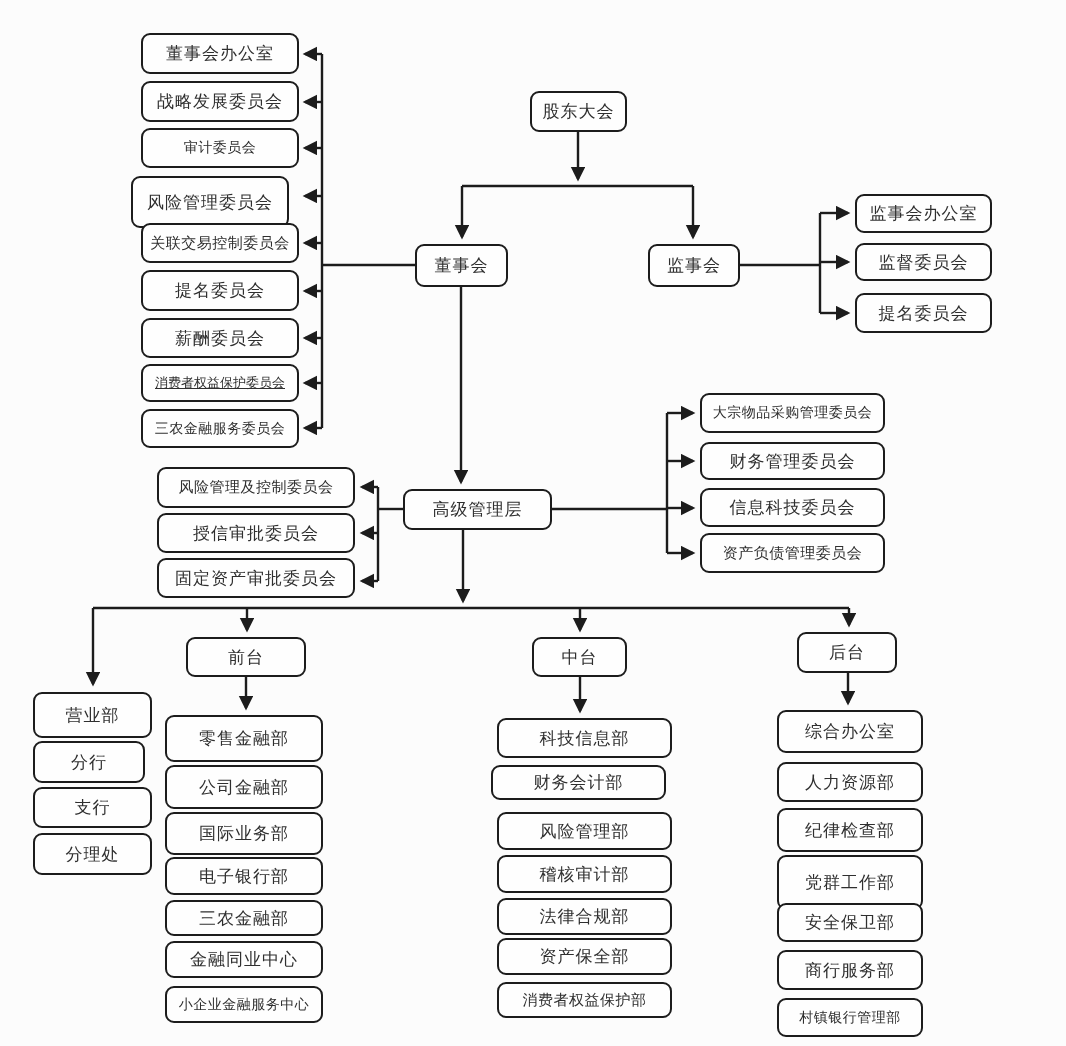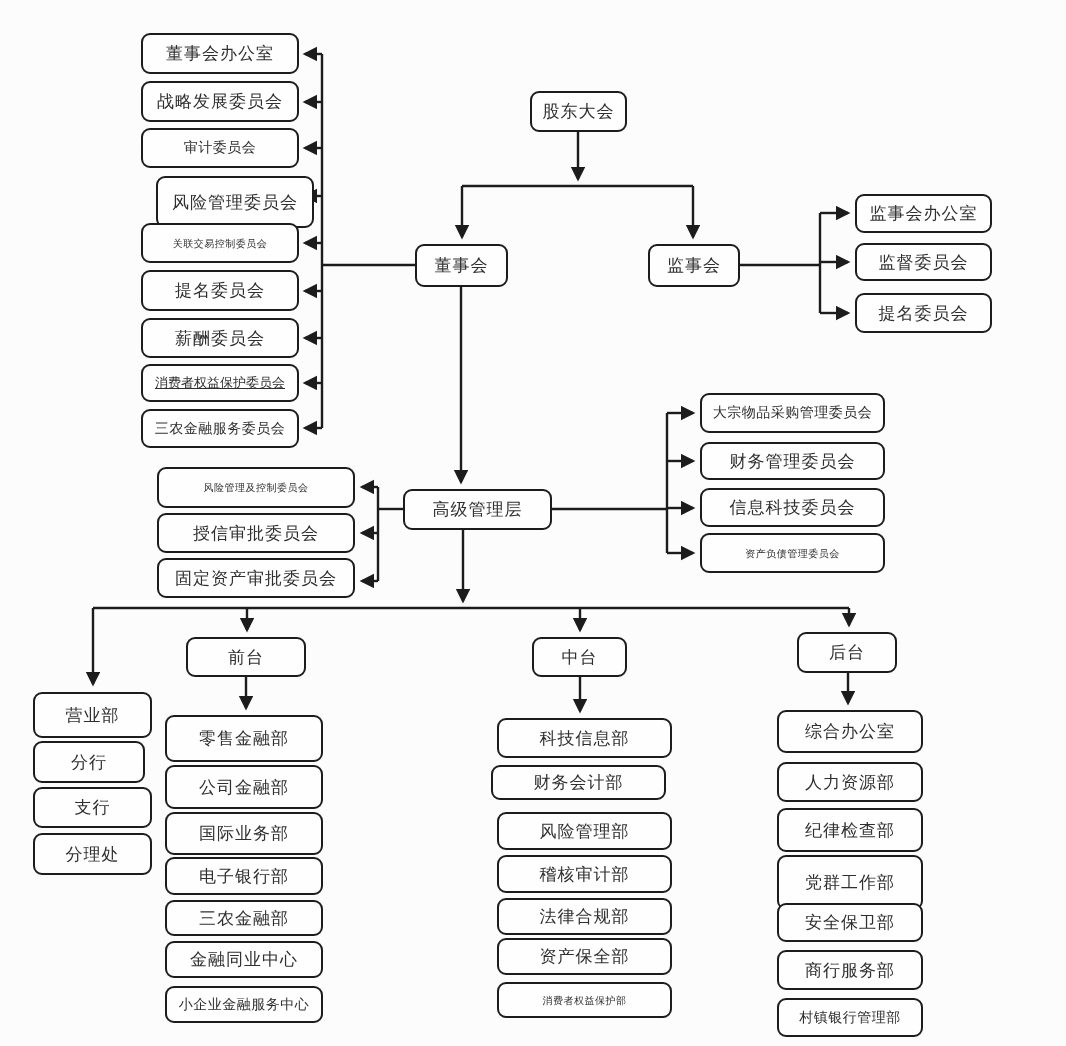--- a/index.html
+++ b/index.html
@@ -19,21 +19,21 @@
     border-radius:9px;
     display:flex;align-items:center;justify-content:center;
     text-align:center;
     color:#2f2f2f;
     font-size:17px;
     letter-spacing:1px;
     line-height:1.1;
     z-index:1;
     white-space:nowrap;
   }
-  .f15{font-size:10px;letter-spacing:0.5px;}
+  .f15{font-size:15px;letter-spacing:0.5px;}
   .f14{font-size:14px;letter-spacing:0.5px;}
   .f13{font-size:13px;letter-spacing:0;text-decoration:underline;}
 </style>
 </head>
 <body>
 
 <div class="stage">
 
   <svg class="connectors" width="1066" height="1046">
     <defs>
@@ -94,21 +94,21 @@
     </g>
   </svg>
 
   <div class="node" style="left:530px;top:91px;width:97px;height:41px">股东大会</div>
   <div class="node" style="left:415px;top:244px;width:93px;height:43px">董事会</div>
   <div class="node" style="left:648px;top:244px;width:92px;height:43px">监事会</div>
 
   <div class="node" style="left:141px;top:33px;width:158px;height:41px">董事会办公室</div>
   <div class="node" style="left:141px;top:81px;width:158px;height:41px">战略发展委员会</div>
   <div class="node f14" style="left:141px;top:128px;width:158px;height:40px">审计委员会</div>
-  <div class="node" style="left:156px;top:176px;width:158px;height:52px">风险管理委员会</div>
+  <div class="node" style="left:131px;top:176px;width:158px;height:52px">风险管理委员会</div>
   <div class="node f15" style="left:141px;top:223px;width:158px;height:40px">关联交易控制委员会</div>
   <div class="node" style="left:141px;top:270px;width:158px;height:41px">提名委员会</div>
   <div class="node" style="left:141px;top:318px;width:158px;height:40px">薪酬委员会</div>
   <div class="node f13" style="left:141px;top:364px;width:158px;height:38px">消费者权益保护委员会</div>
   <div class="node f14" style="left:141px;top:409px;width:158px;height:39px">三农金融服务委员会</div>
 
   <div class="node" style="left:855px;top:194px;width:137px;height:39px">监事会办公室</div>
   <div class="node" style="left:855px;top:243px;width:137px;height:38px">监督委员会</div>
   <div class="node" style="left:855px;top:293px;width:137px;height:40px">提名委员会</div>
 

